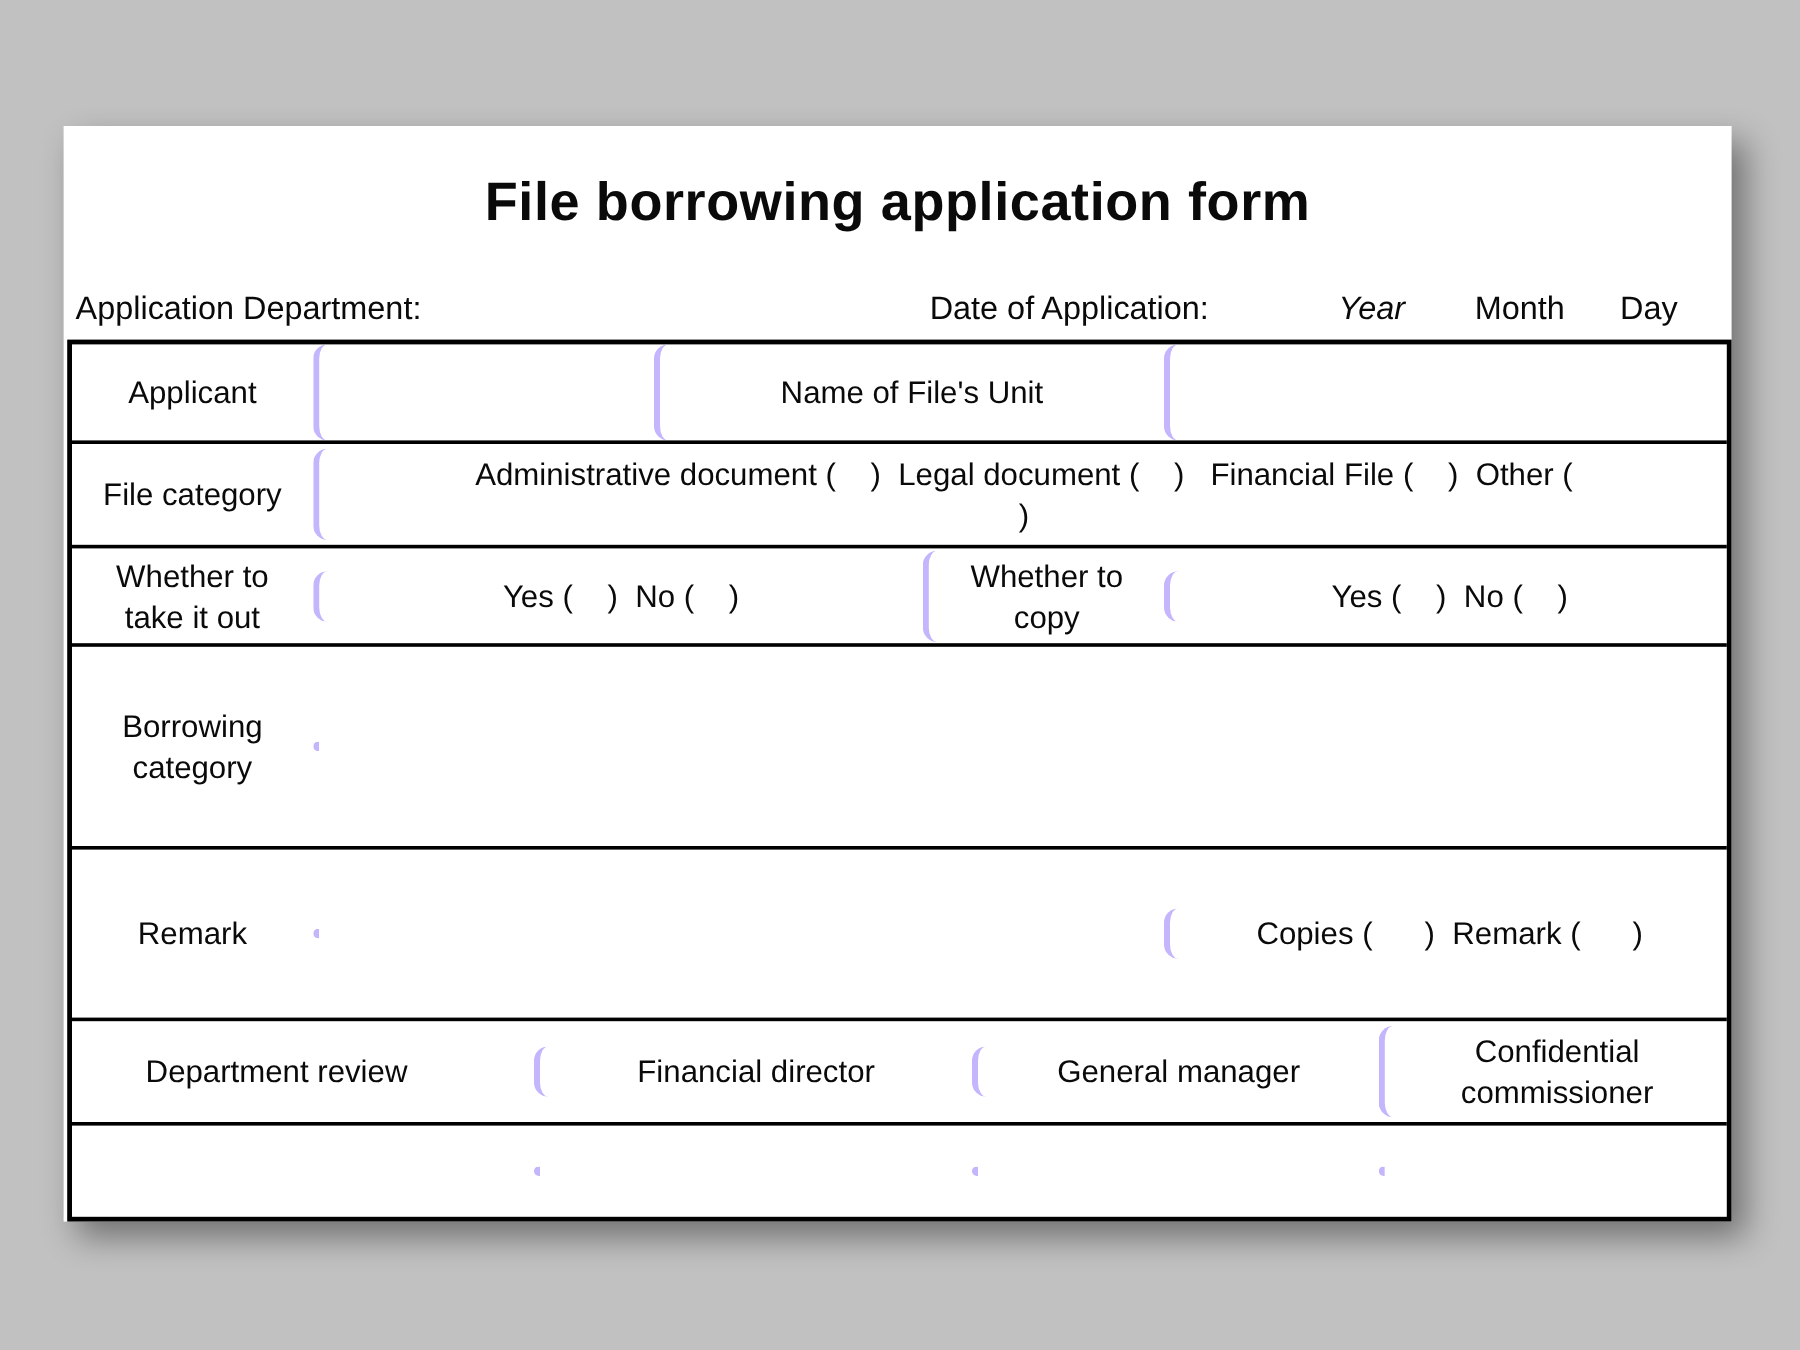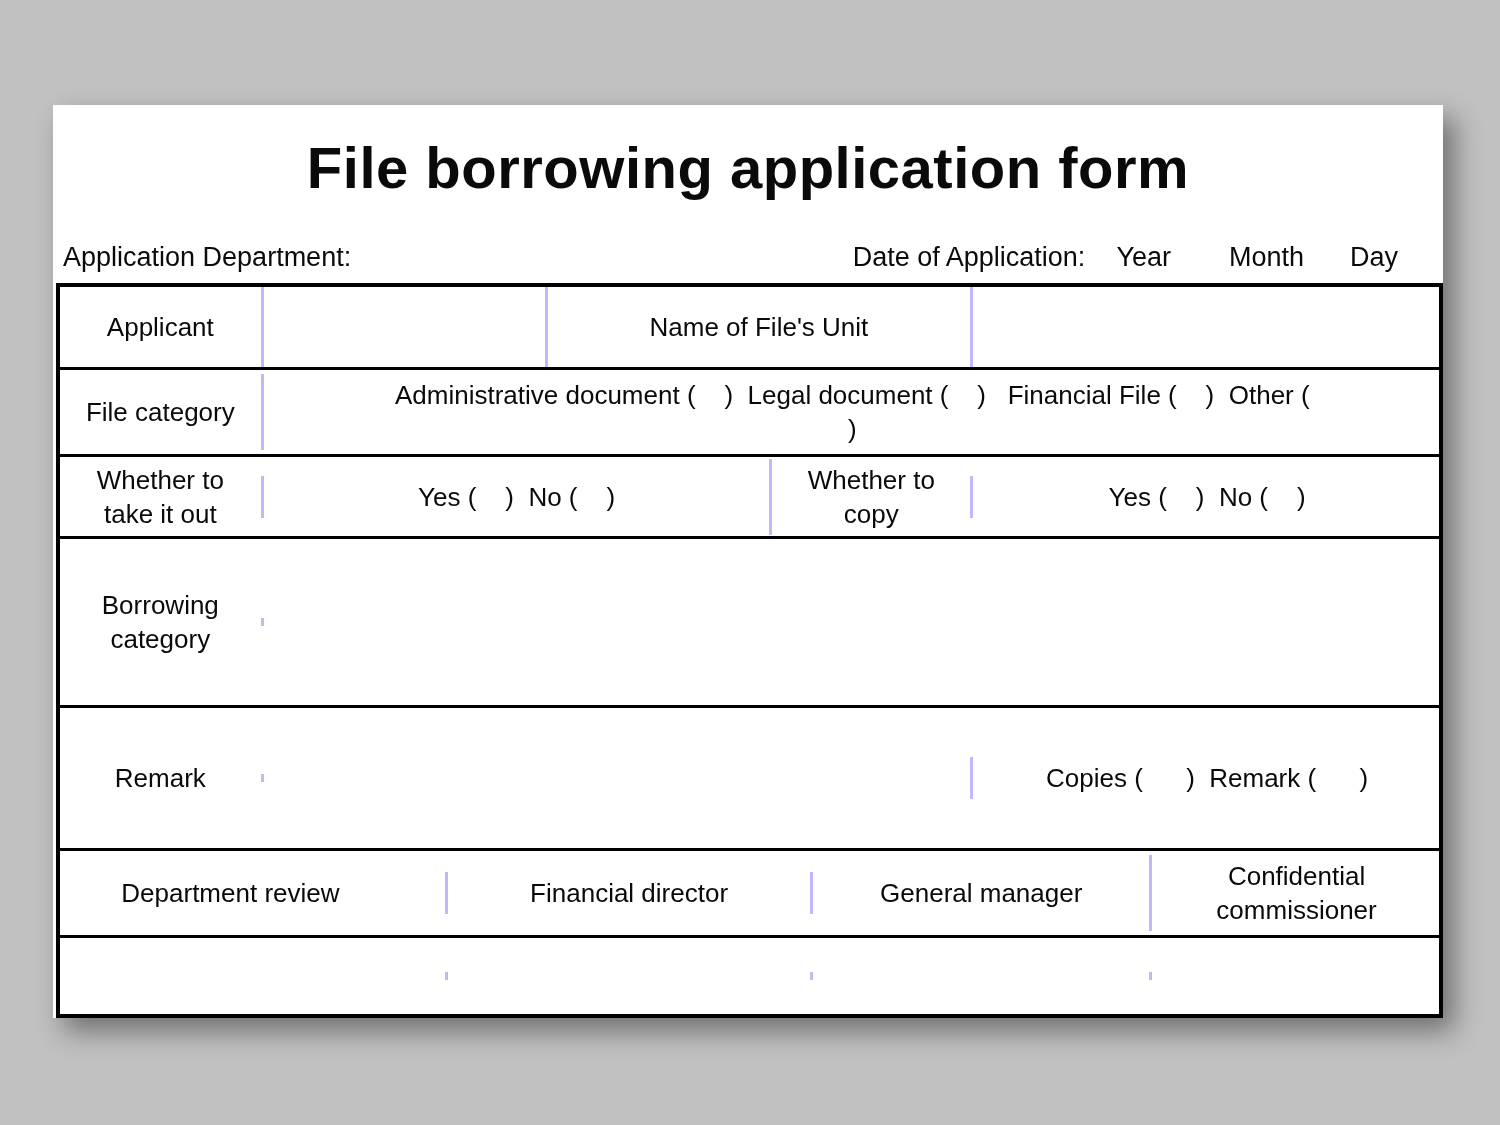--- a/index.html
+++ b/index.html
@@ -21,36 +21,36 @@
     top: 105px;
     width: 1390px;
     height: 913px;
     background: #ffffff;
     box-shadow: 11px 13px 26px rgba(0,0,0,0.42);
   }
   .doc-title {
     margin: 0;
     padding-top: 36px;
     text-align: center;
-    font-size: 58px;
+    font-size: 45px;
     line-height: 54px;
     font-weight: bold;
     letter-spacing: 0.5px;
     white-space: pre;
   }
   .meta-row {
     display: flex;
     justify-content: space-between;
     align-items: flex-start;
     margin: 46px 45px 0 10px;
     font-size: 27px;
     line-height: 32px;
   }
   .date-group { display: flex; align-items: baseline; }
-  .date-group .year-label  { margin-left: 31px; }
+  .date-group .year-label  { margin-left: 108px; font-style: italic; }
   .date-group .month-label { margin-left: 58px; }
   .date-group .day-label   { margin-left: 46px; }
 
   .form-table {
     position: absolute;
     left: 3px;
     right: 0;
     top: 178px;
     bottom: 0;
     border: 4px solid #000;
@@ -67,22 +67,23 @@
     box-sizing: border-box;
     display: flex;
     align-items: center;
     justify-content: center;
     text-align: center;
     white-space: pre-wrap;
     font-size: 26px;
     line-height: 34px;
     padding: 4px 8px;
     flex-shrink: 0;
+    border-radius: 12px;
   }
-  .cell + .cell { border-left: 3px solid #c4b5fd; }
+  .cell + .cell { border-left: 5px solid #c4b5fd; }
   .cell.grow { flex: 1 1 auto; width: auto; padding-left: 10px; }
 
   
   .r1 { min-height: 80px; }
   .r2 { min-height: 84px; }
   .r3 { min-height: 79px; }
   .r4 { flex: 1 1 auto; }
   .r5 { min-height: 140px; }
   .r6 { min-height: 84px; }
   .r7 { min-height: 76px; }

